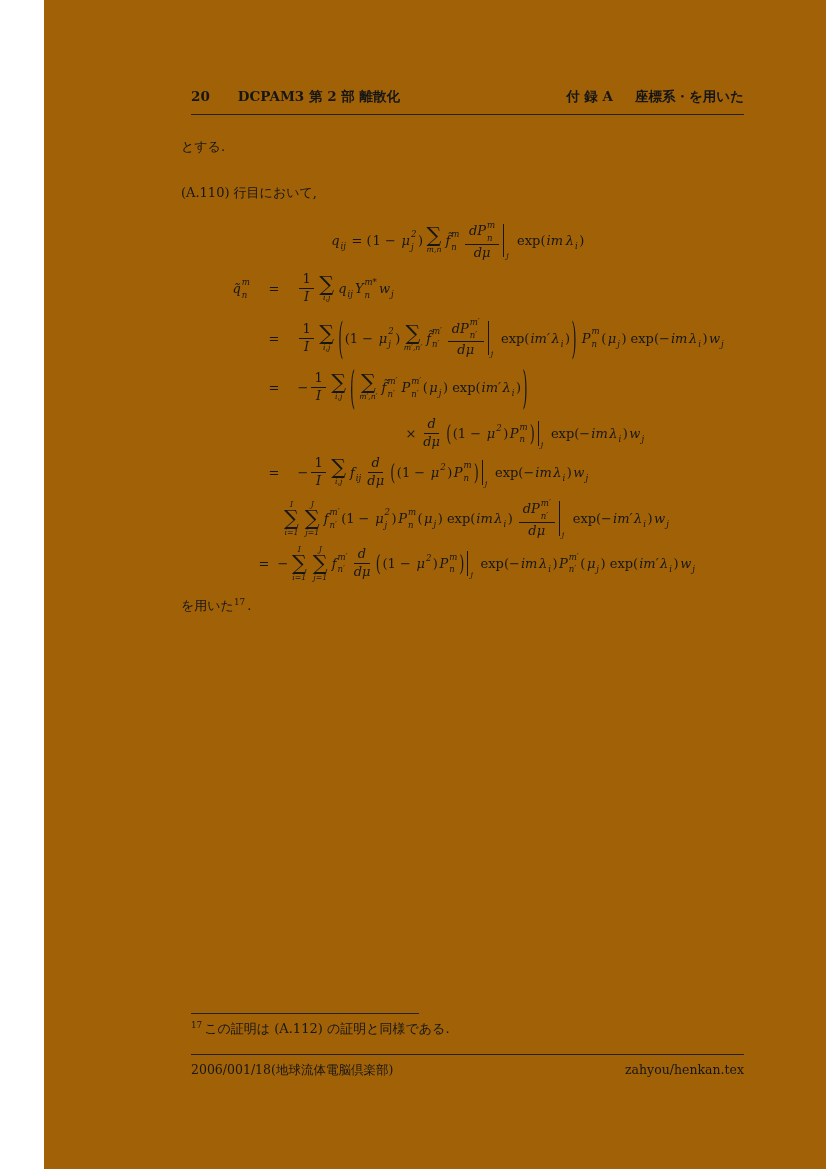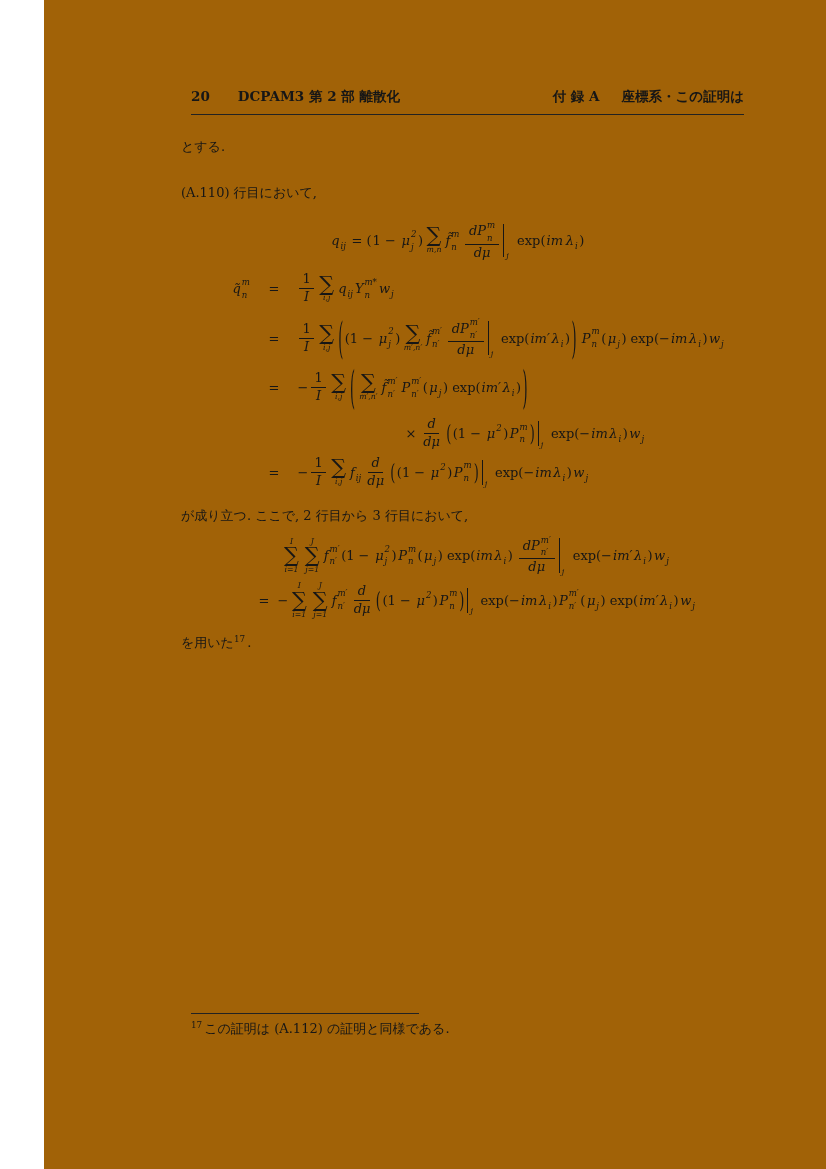--- a/index.html
+++ b/index.html
@@ -69,21 +69,21 @@
 
 <div class="page">
 
   <div class="header">
     <span class="hl">
       <span>20</span>
       <span>DCPAM3 第 2 部 離散化</span>
     </span>
     <span class="hr">
       <span>付 録 A</span>
-      <span>座標系・この証明は</span>
+      <span>座標系・を用いた</span>
     </span>
   </div>
 
   <div class="content">
     <p class="jp p1">とする.</p>
     <p class="jp p2">(A.110) 行目において,</p>
 
     <div class="eqline">
       <span class="math">
           <span class="mss">
@@ -431,21 +431,20 @@
             </span>
             <span class="mt rm">)</span>
             <span class="mss">
               <span class="mb it">w</span>
               <span class="msub it">j</span>
             </span>
           </span>
         </div>
       </div>
 
-    <p class="jp p4">が成り立つ. ここで, 2 行目から 3 行目において,</p>
 
     <div class="eqblock eq-proof">
         <div class="eqrow">
           <span class="eqlhs math"></span>
           <span class="eqrel math rm"></span>
           <span class="eqrhs math" style="margin-left: 4px;">
             <span class="msum">
               <span class="lim">I</span>
               <span class="sig">∑</span>
               <span class="lim">i=1</span>
@@ -608,14 +607,18 @@
       </div>
 
     <p class="jp p5"><span>を用いた</span><sup class="fnmark">17</sup><span>.</span></p>
   </div>
 
   <div class="footnote">
     <div class="fnrule"></div>
     <p class="fntext"><sup class="fnmark">17</sup><span>この証明は (A.112) の証明と同様である.</span></p>
   </div>
 
+  <div class="footer">
+    <span>2006/001/18(地球流体電脳倶楽部)</span>
+    <span>zahyou/henkan.tex</span>
+  </div>
 
 </div>
 
 </body></html>

